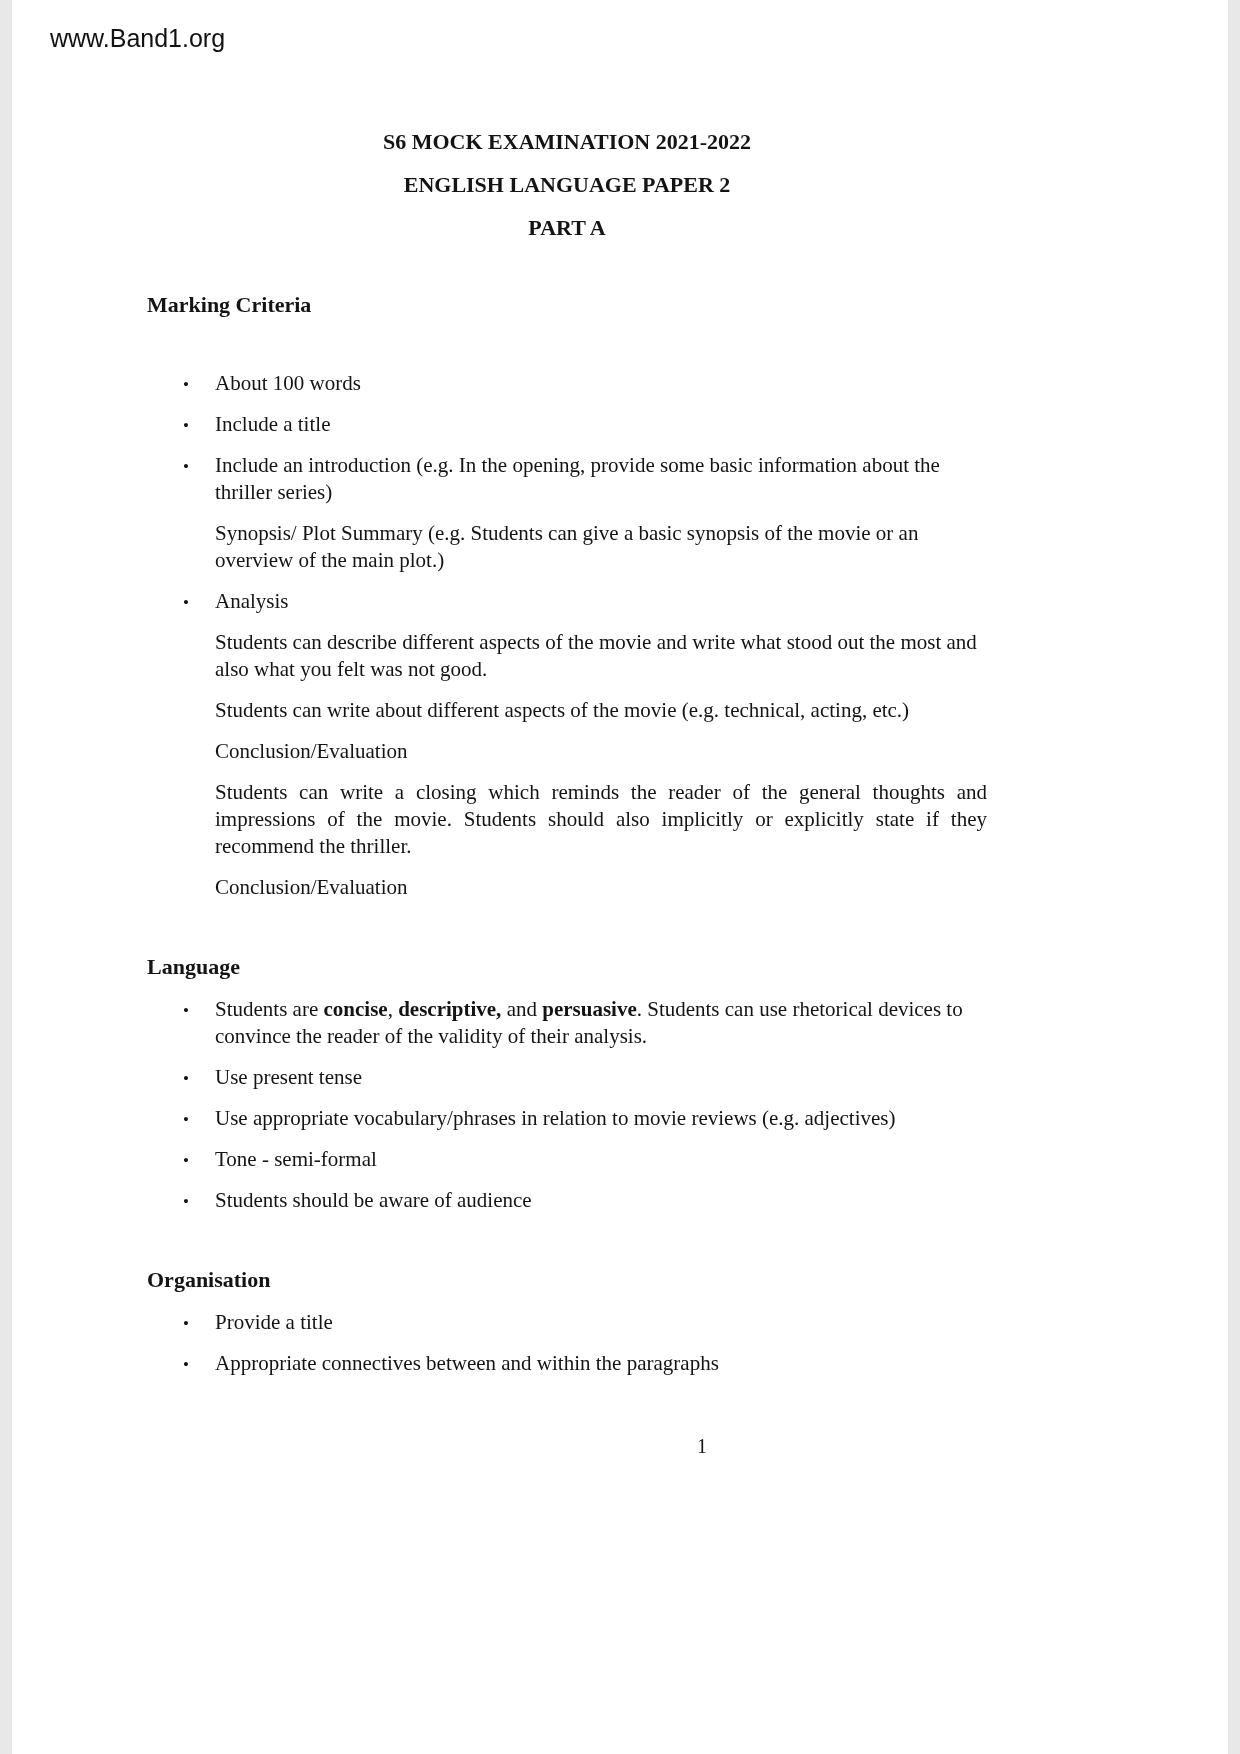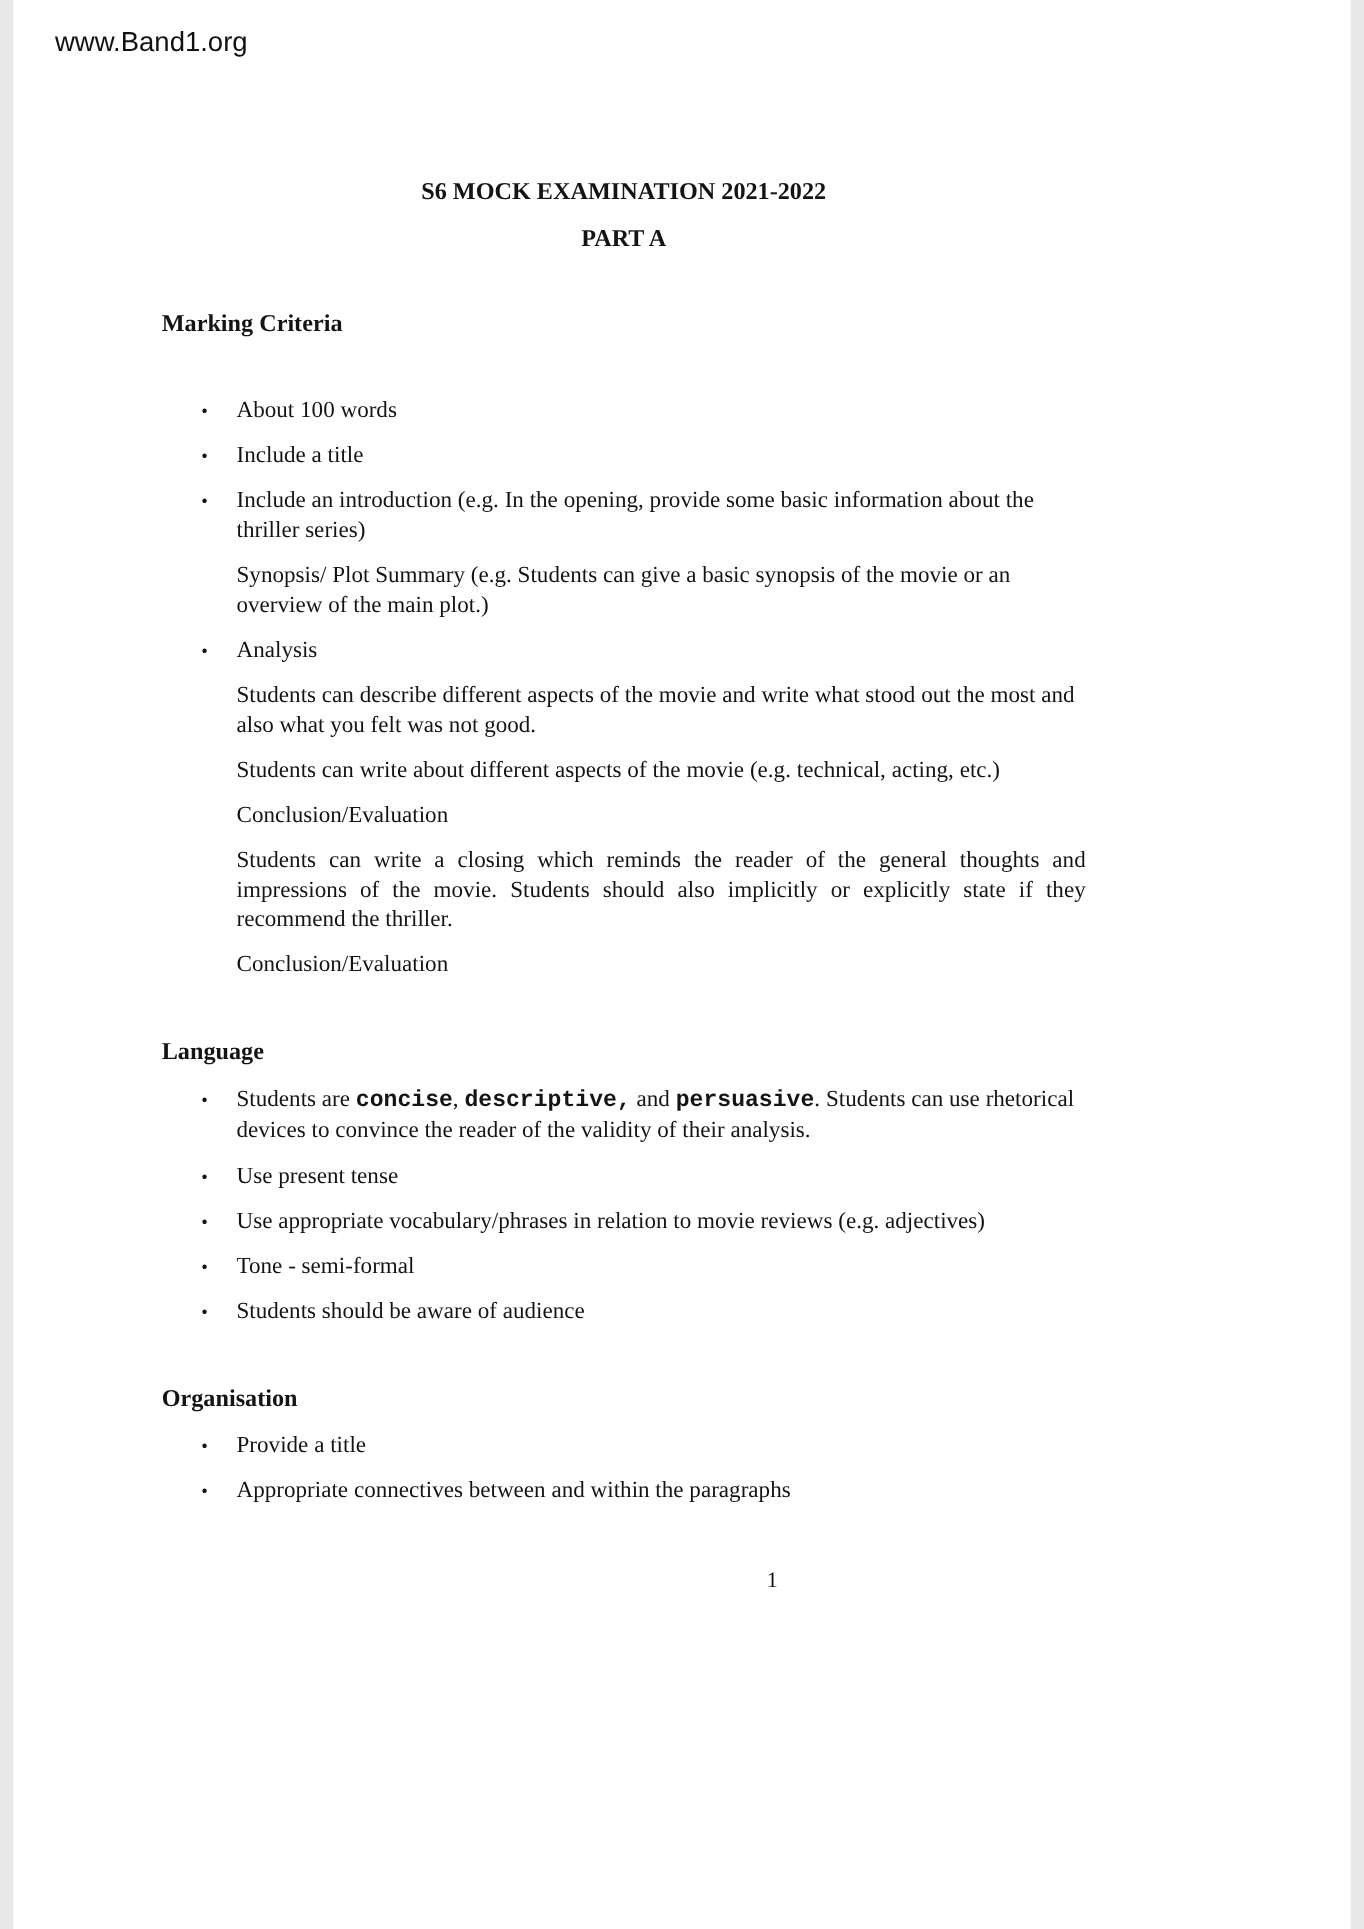--- a/index.html
+++ b/index.html
@@ -25,21 +25,21 @@
     font-size: 25px;
     color: #111111;
   }
   .content {
     margin-left: 135px;
     width: 840px;
     padding-top: 128px;
     font-size: 21px;
     line-height: 27px;
   }
-  .doc-title { text-align: center; margin-top: 32px; }
+  .doc-title { text-align: center; }
   .title-line {
     font-weight: bold;
     font-size: 22px;
     line-height: 27px;
     margin: 0 0 16px 0;
   }
   .subtitle {
     text-align: left;
     font-weight: bold;
     font-size: 22px;
@@ -59,41 +59,42 @@
     margin: 0 0 14px 0;
   }
   .item.justify { text-align: justify; }
   .bullet-marker {
     position: absolute;
     left: 36px;
     top: 1px;
     font-size: 17px;
     line-height: 27px;
   }
-  .b { font-weight: bold; font-family: Liberation Mono, monospace; }
+  .b { font-weight: bold; }
   .page-number {
     width: 840px;
     margin-left: 135px;
     margin-top: 56px;
     text-align: center;
     font-size: 20px;
     line-height: 27px;
   }
 </style>
 </head>
 <body>
 
 <div class="page">
 
   <div class="watermark">www.Band1.org</div>
 
   <div class="content">
 
     <div class="doc-title">
       <div class="title-line">S6 MOCK EXAMINATION 2021-2022</div>
+      <div class="title-line">ENGLISH LANGUAGE PAPER 2</div>
       <div class="title-line">PART A</div>
     </div>
 
     <div class="subtitle">Marking Criteria</div>
 
     <div>
         <section class="section">
           <div class="item bullet"><span class="bullet-marker">•</span><span><span>About 100 words</span></span></div>
           <div class="item bullet"><span class="bullet-marker">•</span><span><span>Include a title</span></span></div>
           <div class="item bullet"><span class="bullet-marker">•</span><span><span>Include an introduction (e.g. In the opening, provide some basic information about the thriller series)</span></span></div>

